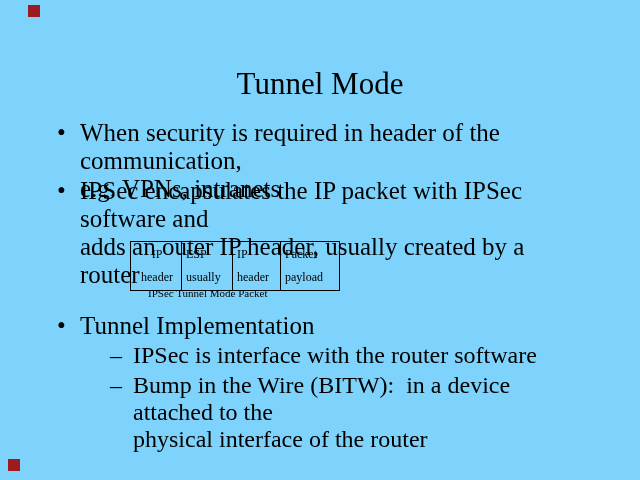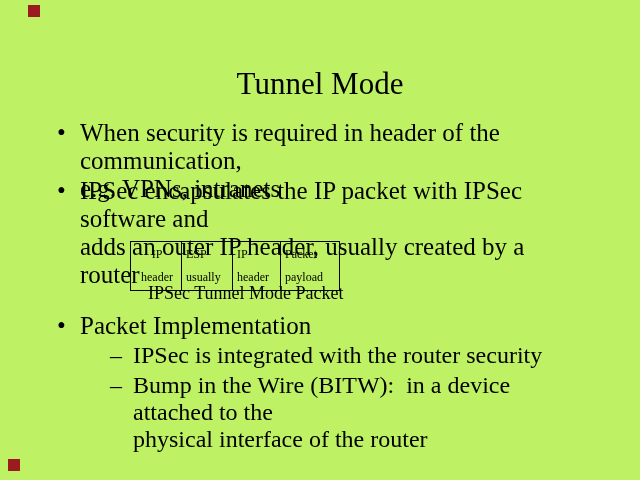--- a/index.html
+++ b/index.html
@@ -1,19 +1,19 @@
 <!DOCTYPE html>
 <html><head>
 <meta charset="utf-8">
 <style>
   html,body{margin:0;padding:0;background:#ffffff;}
   .slide{
     position:relative;
     width:640px;height:480px;
-    background:#bef264;
+    background:#7dd3fc;
     overflow:hidden;
     font-family:"Liberation Serif","DejaVu Serif",serif;
     color:#000000;
   }
   .accent-square{
     position:absolute;
     width:12px;height:12px;
   }
   .accent-top{left:28px;top:5px;}
   .accent-bottom{left:8px;top:459px;}
@@ -63,21 +63,21 @@
     white-space:pre-line;
     overflow:hidden;
   }
   td.cw0{width:44px;text-align:center;padding-left:2px;}
   td.cw1{width:44px;}
   td.cw2{width:41px;}
   td.cw3{width:52px;}
   .caption{
     position:absolute;
     left:148px;top:286px;
-    font-size:18px;
+    font-size:11px;
     line-height:15px;
     white-space:pre-line;
   }
 </style>
 </head>
 <body>
 
 <div class="slide">
 
   <div class="accent-square accent-top" style="background: rgb(155, 27, 30);"></div>
@@ -110,26 +110,26 @@
       <td class="cw3">Packet
 payload</td>
     </tr>
   </tbody>
     </table>
 
   <div class="caption">IPSec Tunnel Mode Packet</div>
 
   <div class="bullet lvl1 b3">
     <span class="glyph">•</span>
-    <span class="btext">Packet Implementation</span>
+    <span class="btext">Tunnel Implementation</span>
   </div>
 
   <div class="bullet lvl2 s1">
     <span class="glyph">–</span>
-    <span class="btext">IPSec is integrated with the router security</span>
+    <span class="btext">IPSec is interface with the router software</span>
   </div>
 
   <div class="bullet lvl2 s2">
     <span class="glyph">–</span>
     <span class="btext">Bump in the Wire (BITW):&nbsp; in a device attached to the
 physical interface of the router</span>
   </div>
 
 </div>
 

